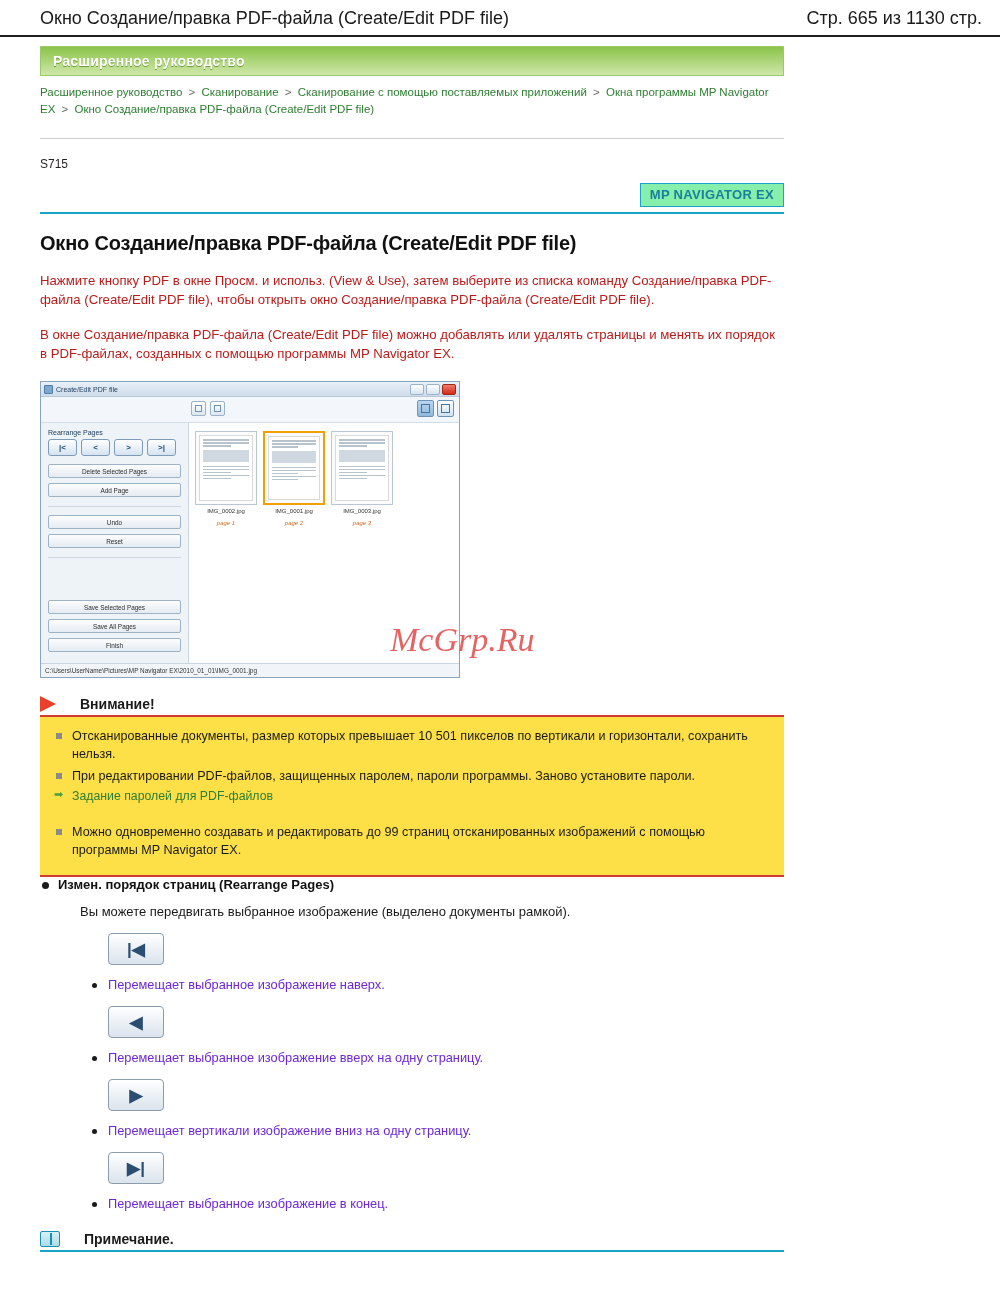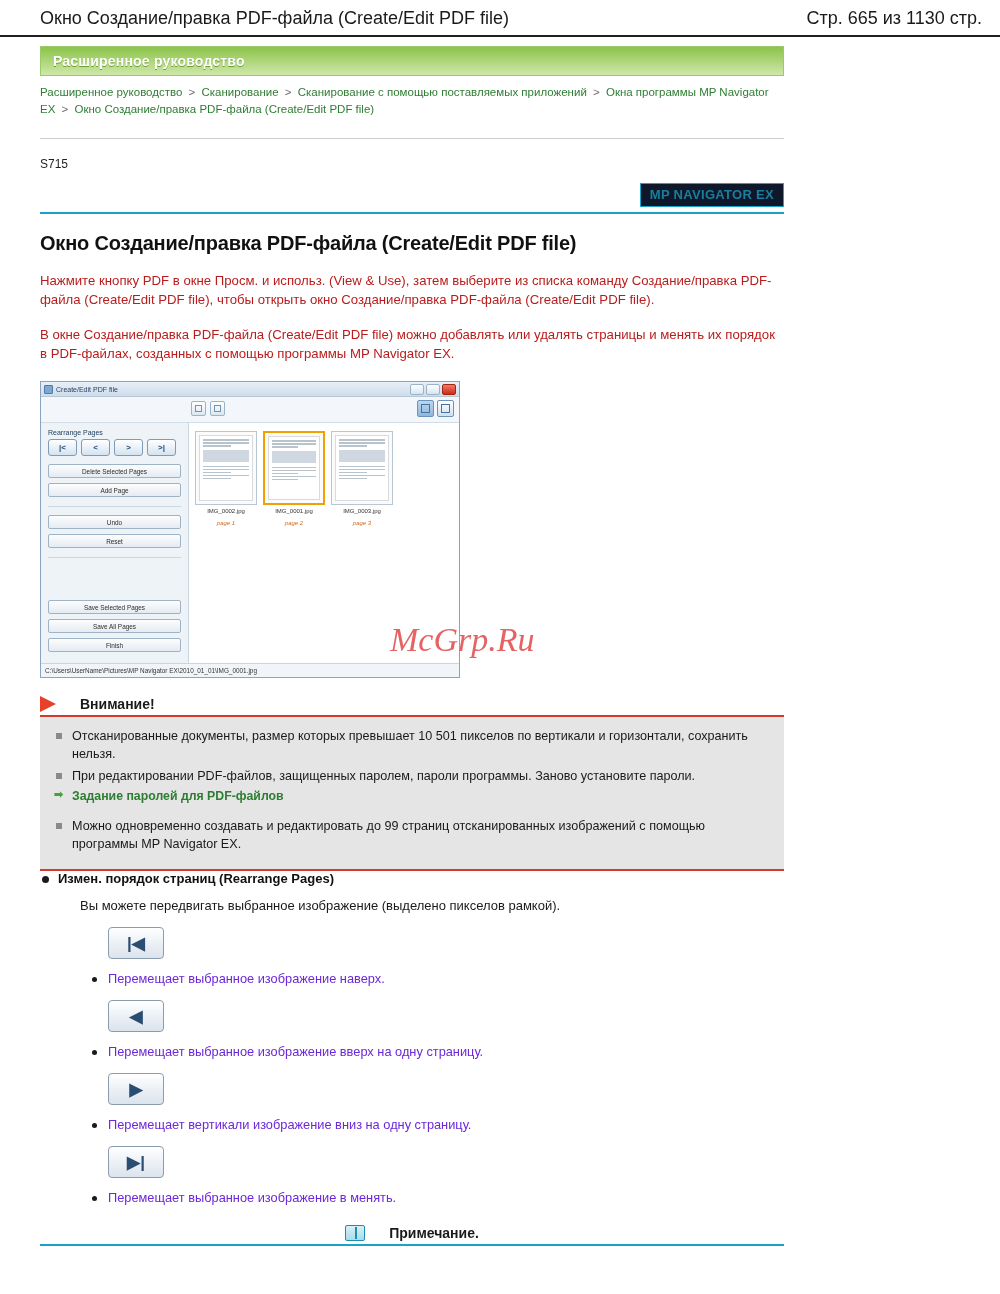--- a/index.html
+++ b/index.html
@@ -84,21 +84,21 @@
     margin-top: 12px;
     display: flex;
     justify-content: flex-end;
   }
   .mpnav-badge {
     border: 1px solid #1aa3c8;
     padding: 3px 9px 4px;
     font-size: 13px;
     font-weight: bold;
     color: #1a7f9c;
-    background: #0f172a;
+    background: #86efac;
     letter-spacing: .3px;
   }
   .badge-underline {
     margin-top: 5px;
     height: 2px;
     background: #1aa3c8;
   }
 
   h1.doc-h1 {
     font-size: 20px;
@@ -287,21 +287,21 @@
   }
   .warn-head .tri {
     width: 0; height: 0;
     border-left: 16px solid #e8402a;
     border-top: 8px solid transparent;
     border-bottom: 8px solid transparent;
   }
   .warn-head .tx { font-size: 14px; font-weight: bold; color: #1a1a1a; }
 
   .warn-box {
-    background: #e5e5e5;
+    background: #fde047;
     border-bottom: 2px solid #d23b2e;
     padding: 10px 14px 12px;
   }
   .warn-box ul { list-style: none; margin: 0; padding: 0; }
   .warn-box li {
     position: relative;
     padding-left: 18px;
     font-size: 12.6px;
     line-height: 18px;
     margin-bottom: 4px;
@@ -312,22 +312,21 @@
     position: absolute;
     left: 2px; top: 6px;
     width: 6px; height: 6px;
     background: #8a8a8a;
   }
   .warn-link {
     padding-left: 18px;
     font-size: 12.3px;
     color: #2e7d32;
     position: relative;
-    margin: 2px 0 14px;
-    font-weight: bold;
+    margin: 2px 0 20px;
   }
   .warn-link::before {
     content: "➡";
     position: absolute;
     left: 0; top: -1px;
     color: #49a03f;
     font-size: 11px;
   }
 
   
@@ -378,21 +377,20 @@
   }
 
   
   .note-head {
     margin-top: 20px;
     display: flex;
     align-items: center;
     gap: 24px;
     border-bottom: 2px solid #1aa3c8;
     padding-bottom: 3px;
-    justify-content: center;
   }
   .note-ico {
     width: 20px; height: 16px;
     border: 1.5px solid #1c8fb0;
     background: linear-gradient(#d8f0f6,#a9dcea);
     position: relative;
     border-radius: 2px;
   }
   .note-ico::before {
     content: "";
@@ -559,32 +557,32 @@
       <li>Отсканированные документы, размер которых превышает 10 501 пикселов по вертикали и горизонтали, сохранить нельзя.</li>
       <li>При редактировании PDF-файлов, защищенных паролем, пароли программы. Заново установите пароли.</li>
     </ul>
     <div class="warn-link">Задание паролей для PDF-файлов</div>
     <ul>
       <li>Можно одновременно создавать и редактировать до 99 страниц отсканированных изображений с помощью программы MP Navigator EX.</li>
     </ul>
   </div>
 
   <div class="sec-bullet">Измен. порядок страниц (Rearrange Pages)</div>
-  <div class="sec-text">Вы можете передвигать выбранное изображение (выделено пикселов рамкой).</div>
+  <div class="sec-text">Вы можете передвигать выбранное изображение (выделено документы рамкой).</div>
 
   <div class="btn-demo">|◀</div>
   <div class="btn-desc">Перемещает выбранное изображение наверх.</div>
 
   <div class="btn-demo">◀</div>
   <div class="btn-desc">Перемещает выбранное изображение вверх на одну страницу.</div>
 
   <div class="btn-demo">▶</div>
   <div class="btn-desc">Перемещает вертикали изображение вниз на одну страницу.</div>
 
   <div class="btn-demo">▶|</div>
-  <div class="btn-desc">Перемещает выбранное изображение в менять.</div>
+  <div class="btn-desc">Перемещает выбранное изображение в конец.</div>
 
   <div class="note-head">
     <span class="note-ico"></span>
     <span class="tx">Примечание.</span>
   </div>
 
 </div>
 
 </body></html>

